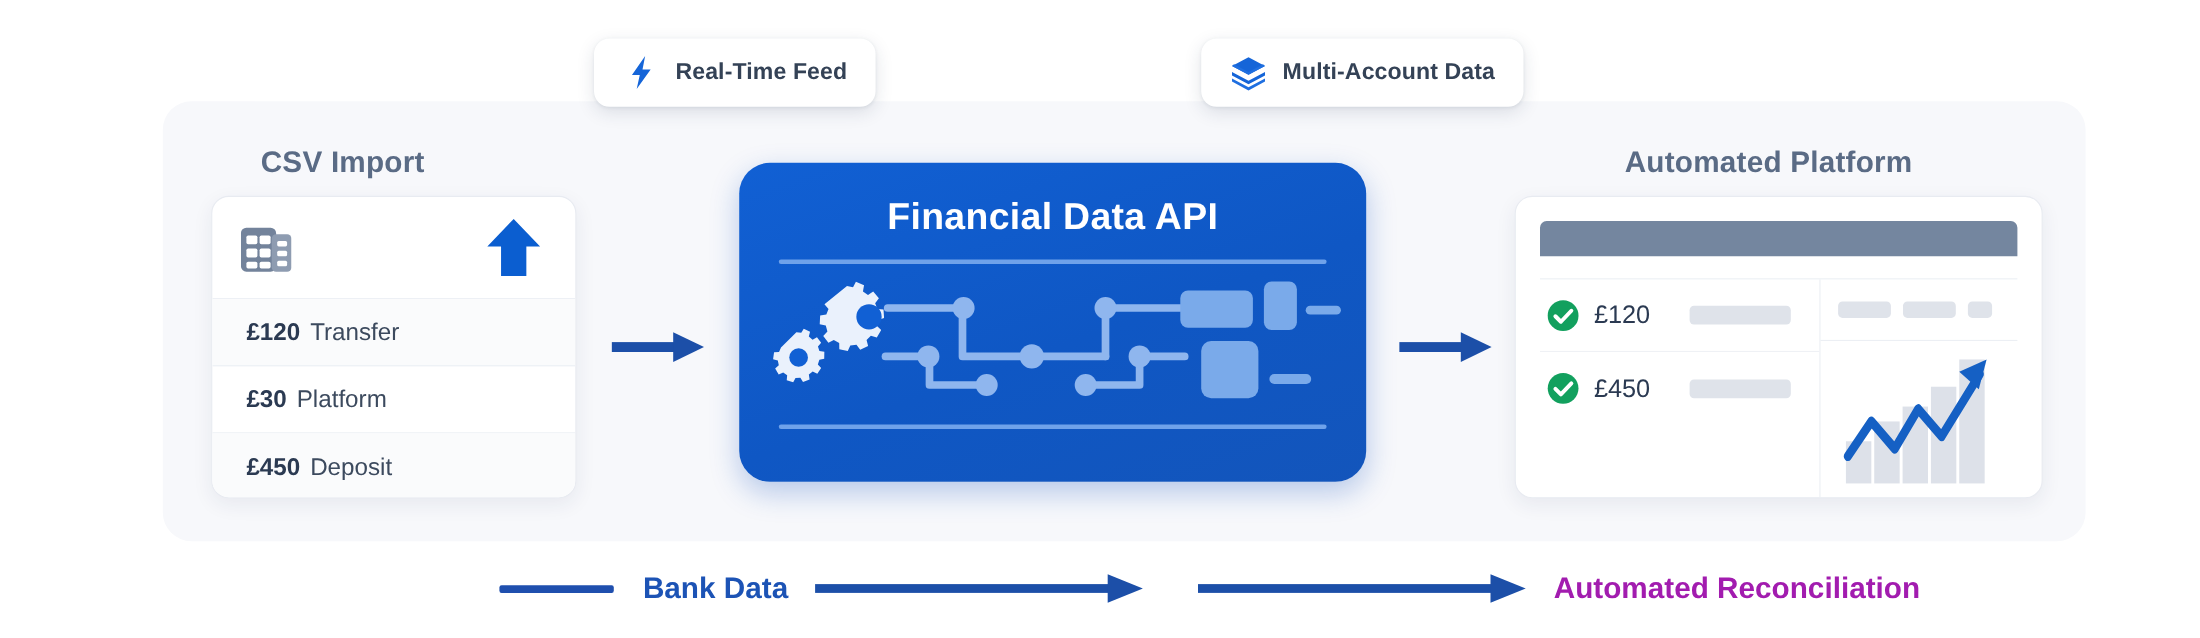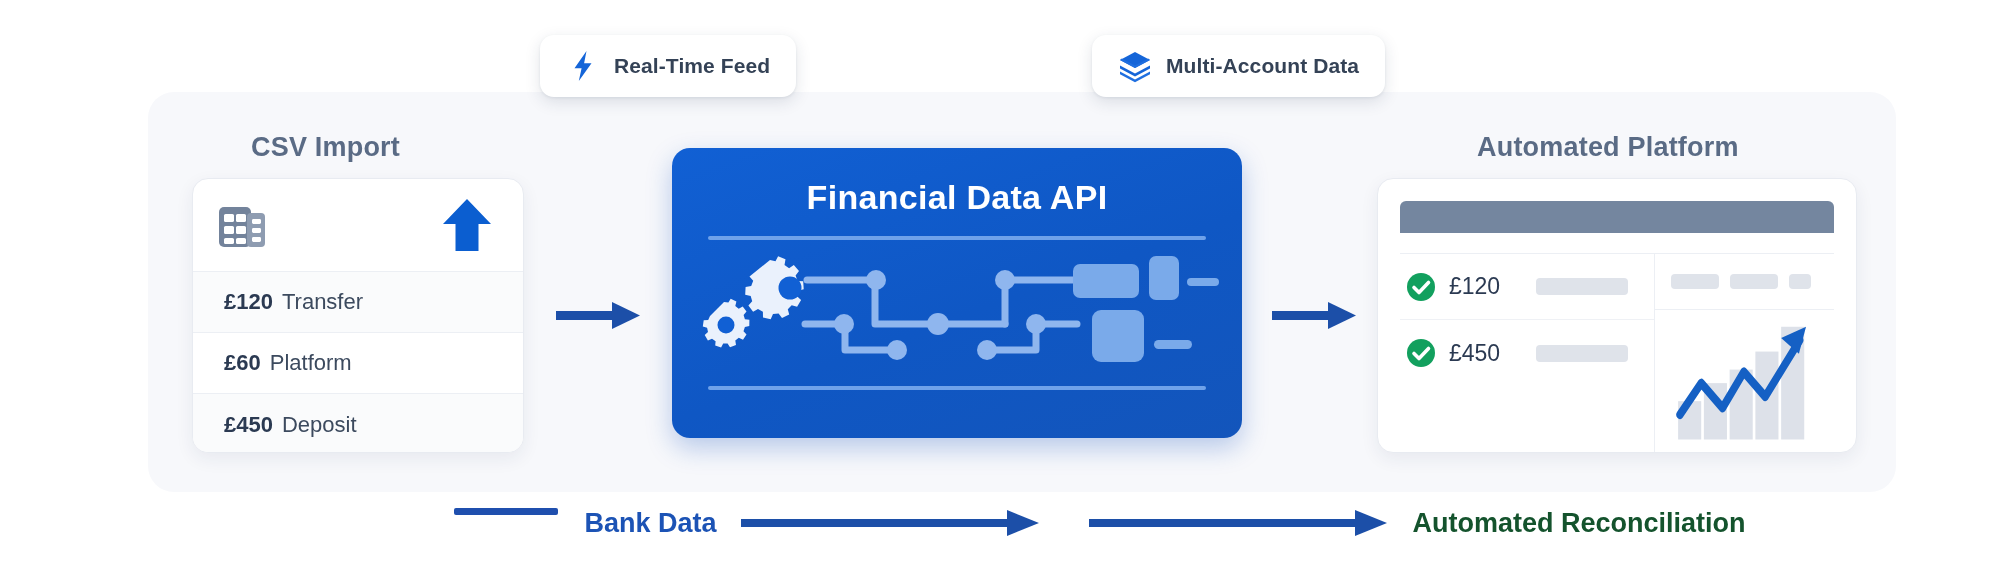--- a/index.html
+++ b/index.html
@@ -56,21 +56,21 @@
 
   
   .col-title {
     position: absolute;
     font-size: 27px;
     font-weight: 700;
     color: #5a6b85;
     white-space: nowrap;
     letter-spacing: .2px;
   }
-  #title-csv { left: 251px; top: 132px; }
+  #title-csv { left: 237px; top: 132px; }
   #title-acct { left: 1477px; top: 132px; }
 
   
   .csv-card {
     position: absolute;
     left: 192px;
     top: 178px;
     width: 332px;
     height: 275px;
     background: #ffffff;
@@ -115,21 +115,21 @@
   #conn-right { left: 1272px; top: 300px; }
 
   
   .api-box {
     position: absolute;
     left: 672px;
     top: 148px;
     width: 570px;
     height: 290px;
     background: linear-gradient(160deg, #1160d4 0%, #0f57c4 55%, #1355bb 100%);
-    border-radius: 18px;
+    border-radius: 28px;
     box-shadow: 0 10px 26px rgba(17,80,190,0.28);
     overflow: hidden;
   }
   .api-title {
     position: absolute;
     top: 30px; left: 0; width: 100%;
     text-align: center;
     font-size: 34px;
     font-weight: 700;
     color: #ffffff;
@@ -227,38 +227,38 @@
   .acct-chart svg { width: 100%; height: 100%; display: block; }
 
   
   .flow {
     position: absolute;
     left: 0;
     top: 508px;
     width: 2000px;
     height: 54px;
     display: flex;
-    align-items: flex-start;
+    align-items: center;
     justify-content: center;
     gap: 0;
   }
   .flow-stub {
     width: 104px; height: 7px;
     background: #1f4fae;
     border-radius: 2px;
     margin-right: 26px;
     margin-left: 200px;
   }
   .flow-label {
     font-size: 27px;
     font-weight: 700;
     color: #1c53b5;
     white-space: nowrap;
   }
-  .flow-label.muted { color: #14532d; font-weight: 600; }
+  .flow-label.muted { color: #a21caf; font-weight: 600; }
   .flow-arrow { margin: 0 24px; }
 </style>
 </head>
 <body>
 
 <div id="stage">
 
   <div class="outer-panel"></div>
 
   <div class="badge" id="badge-multi">
@@ -298,21 +298,21 @@
       <svg class="csv-upload-icon" viewBox="0 0 52 58">
         <path d="M26 2 L50 27 H37.5 V54 H14.5 V27 H2 Z" fill="#0b5ed0"></path>
       </svg>
     </div>
     <div class="csv-rows">
       <div class="csv-row">
         <span class="csv-amt">£120</span>
         <span>Transfer</span>
       </div>
       <div class="csv-row">
-        <span class="csv-amt">£60</span>
+        <span class="csv-amt">£30</span>
         <span>Platform</span>
       </div>
       <div class="csv-row">
         <span class="csv-amt">£450</span>
         <span>Deposit</span>
       </div>
     </div>
   </div>
 
   <svg class="conn-arrow" id="conn-left" width="86" height="30" viewBox="0 0 86 30">

